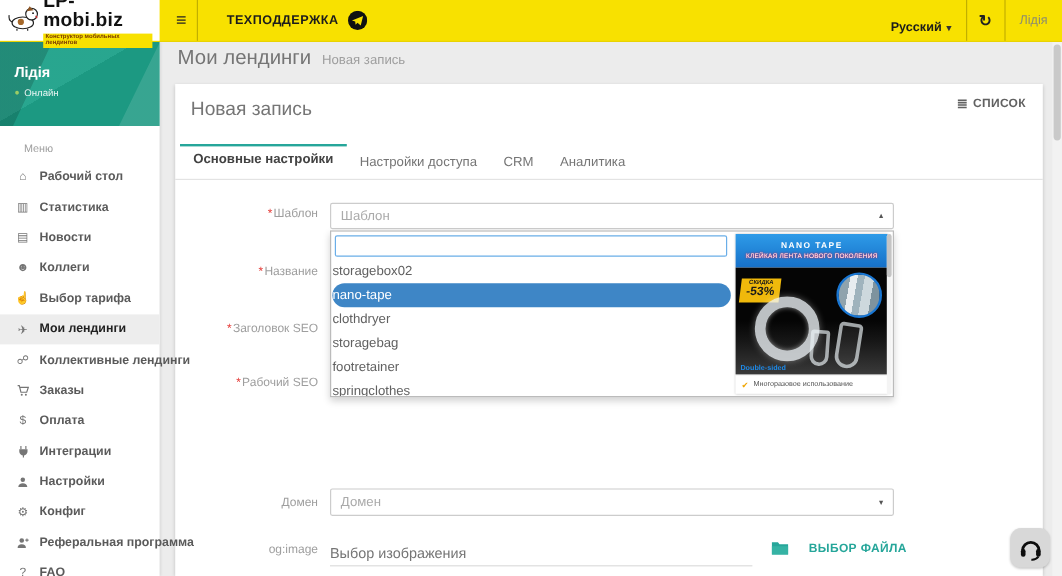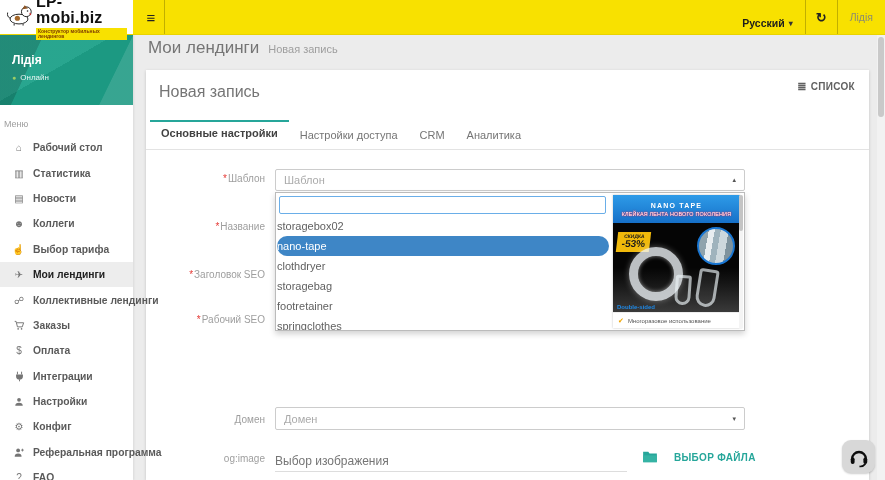--- a/index.html
+++ b/index.html
@@ -38,21 +38,21 @@
     padding:18px 0 0 12px; }
   .side-user:before { content:""; position:absolute; inset:0;
     background:
       linear-gradient(115deg, rgba(0,0,0,.16) 0 26%, rgba(0,0,0,0) 26.5%),
       linear-gradient(296deg, rgba(255,255,255,.12) 0 20%, rgba(255,255,255,0) 20.5%),
       linear-gradient(150deg, rgba(255,255,255,.05) 45%, rgba(0,0,0,.05) 45%); }
   .side-user-name { position:relative; color:#fff; font-size:12px; font-weight:bold; }
   .side-user-status { position:relative; margin-top:6px; display:flex; align-items:center;
     gap:4px; font-size:8px; color:rgba(255,255,255,.9); }
   .dot { color:#9ccc65; font-size:7px; line-height:1; }
-  .menu-label { margin:14px 4px 6px; font-size:9px; color:#9e9e9e; }
+  .menu-label { margin:14px 20px 6px; font-size:9px; color:#9e9e9e; }
   .menu-item { height:25.4px; display:flex; align-items:center; gap:7px;
     padding:0 6px 0 12px; cursor:pointer; }
   .menu-item.active { background:#ededed; }
   .mi-icon { width:14px; text-align:center; font-size:10px; color:#757575;
     flex:none; display:flex; align-items:center; justify-content:center; }
   .mi-label { font-size:10.3px; font-weight:600; color:#5a5a5a; white-space:nowrap; }
   .menu-item.active .mi-label { color:#212121; }
 
   
   .breadcrumb { position:absolute; left:148px; top:38px; display:flex;
@@ -166,20 +166,29 @@
           <path d="M10 25 v2 M21 25 v2" stroke="#222" stroke-width="1.2"></path>
         </svg>
       </span>
       <span class="logo-text">
         <span class="brand">LP-mobi.biz</span>
         <span class="tagline">Конструктор мобильных лендингов</span>
       </span>
     </div>
     <div class="tb-burger">≡</div>
     <div class="tb-div"></div>
+    <div class="tb-support">
+      <span>ТЕХПОДДЕРЖКА</span>
+      <span style="display:flex;">
+        <svg width="16" height="16" viewBox="0 0 16 16">
+          <circle cx="8" cy="8" r="8" fill="#111"></circle>
+          <path d="M3.3 8.1 L12.6 4.4 L10.6 12.3 L7.9 10 L6.3 11.6 L6 9 Z" fill="#f8e100"></path>
+        </svg>
+      </span>
+    </div>
     <div class="tb-right">
       <div class="tb-lang">
         <span>Русский</span>
         <span class="tb-caret">▾</span>
       </div>
       <div class="tb-div"></div>
       <div class="tb-refresh">↻</div>
       <div class="tb-div"></div>
       <div class="tb-user">Лідія</div>
     </div>

